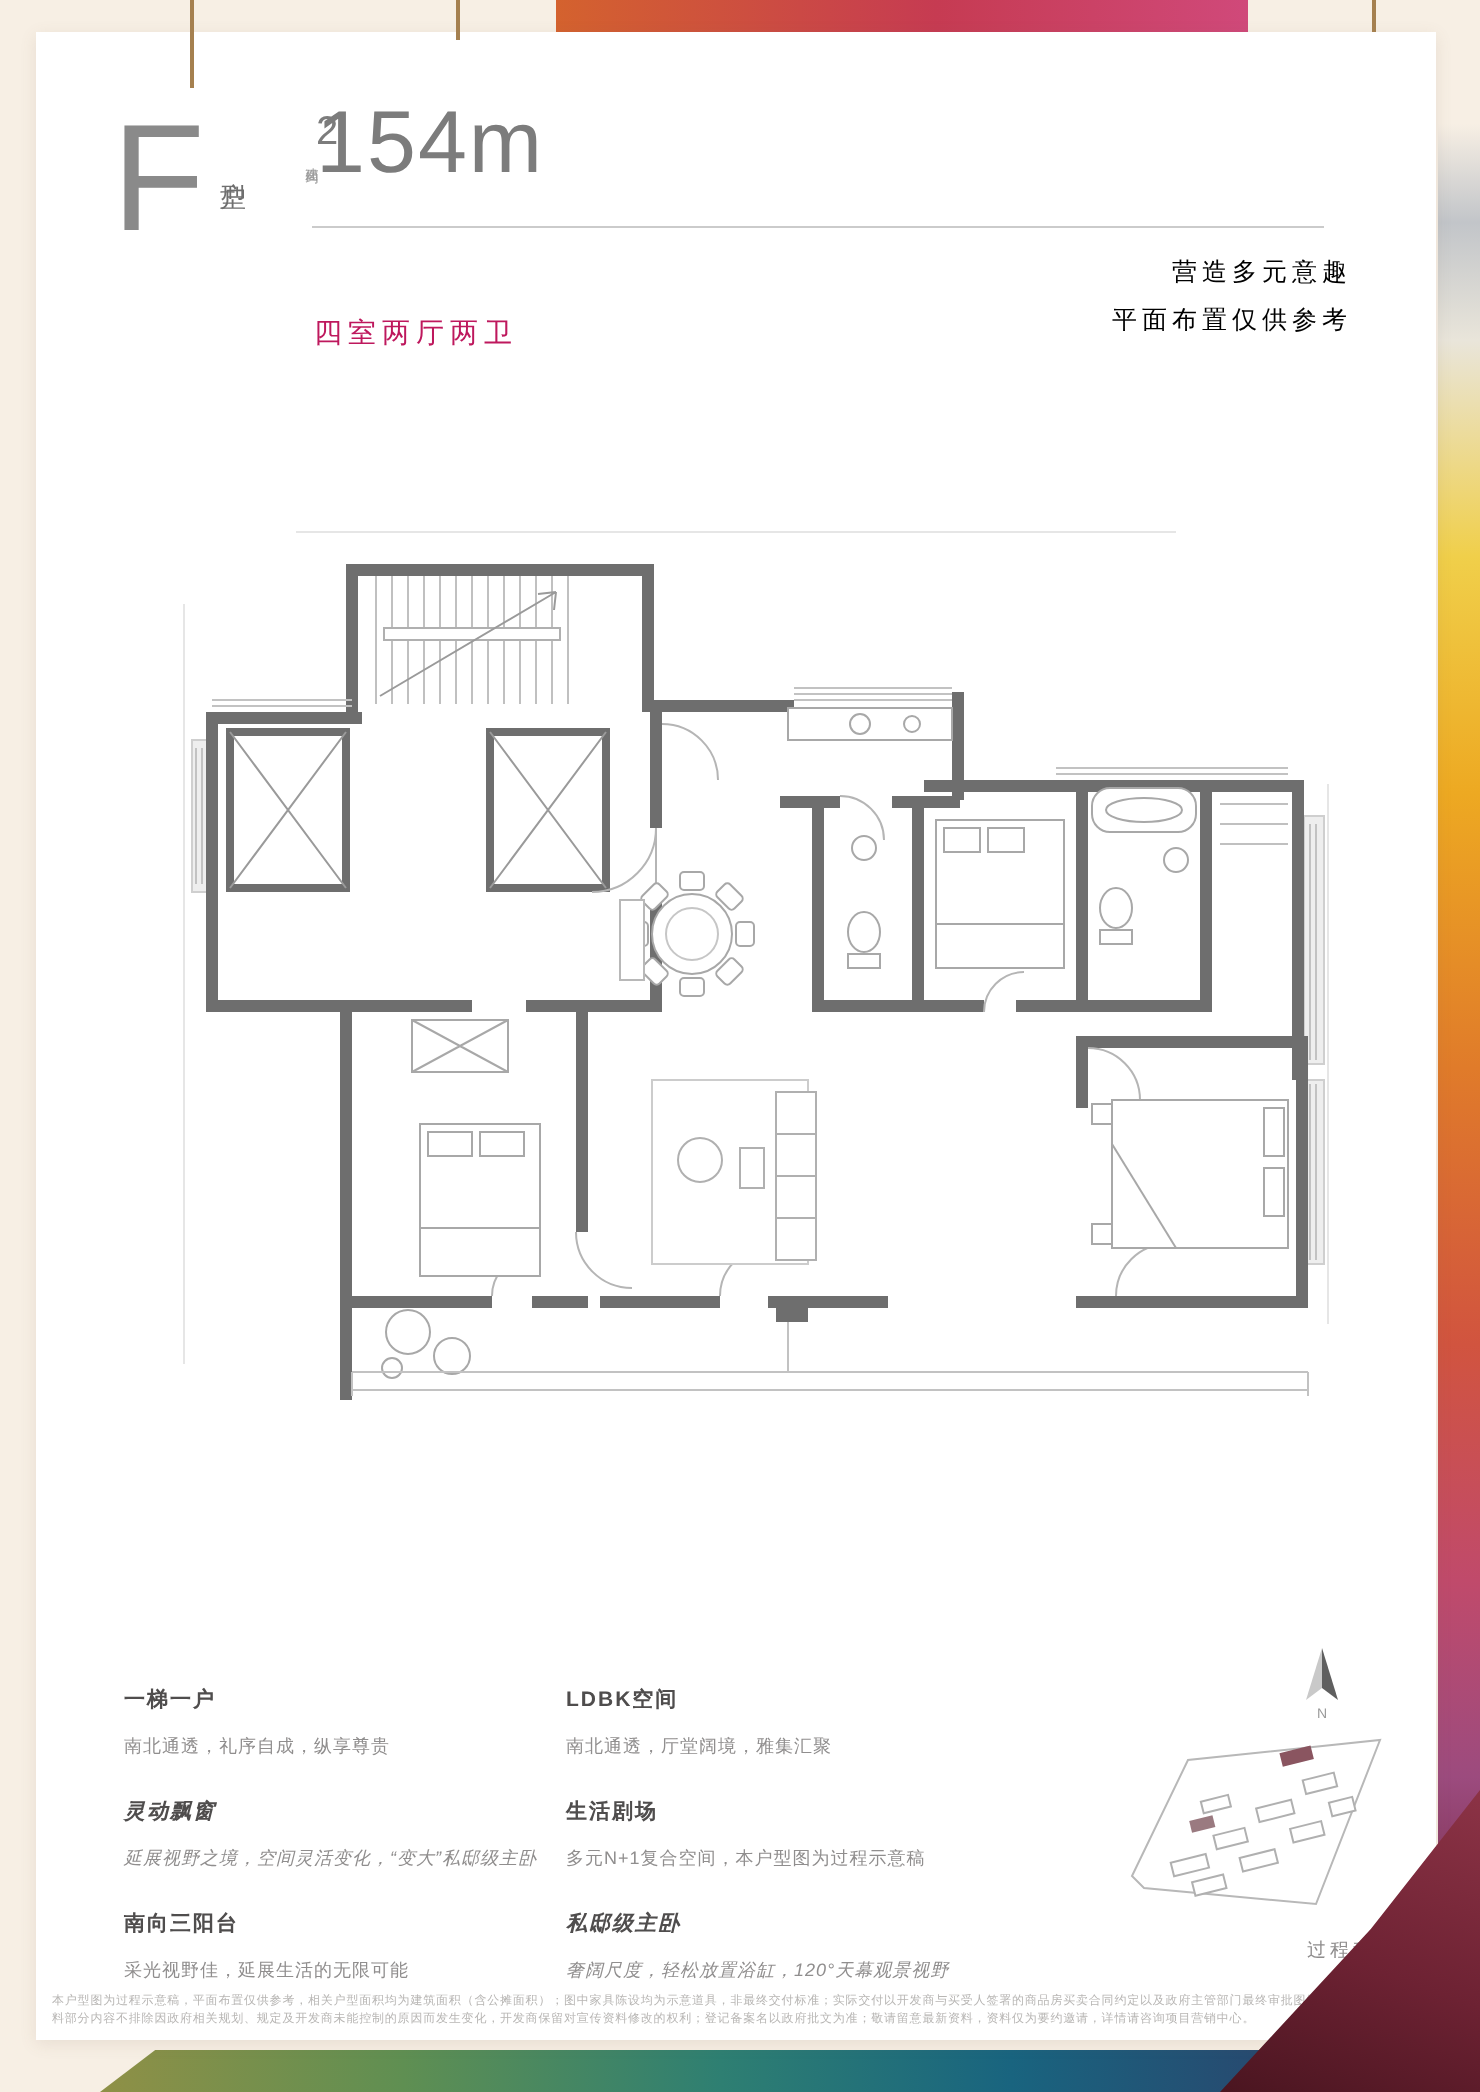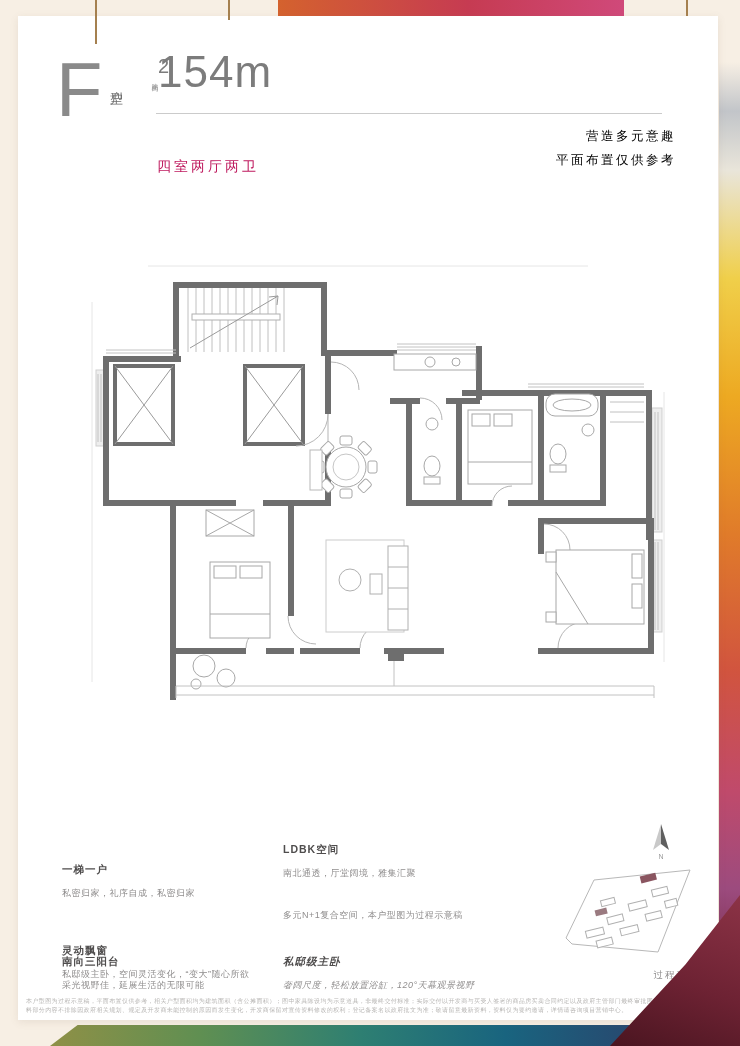--- a/index.html
+++ b/index.html
@@ -42,21 +42,21 @@
 
   
   .plan-svg{left:70px;top:246px;width:580px;height:448px;}
   .compass-svg{left:630px;top:806px;width:26px;height:40px;}
   .site-svg{left:542px;top:850px;width:146px;height:92px;}
 
   
   .feature{width:230px;}
   .feature .f-title{position:static;display:block;font-size:10.5px;font-weight:bold;color:#4f4d4d;letter-spacing:1px;}
   .feature .f-desc{position:static;display:block;margin-top:10px;font-size:9px;color:#908e8e;letter-spacing:.5px;}
-  .fl0{left:44px;top:827px;margin-top:20px;} .fl1{left:44px;top:928px;} .fl2{left:44px;top:939px;}
+  .fl0{left:44px;top:827px;} .fl1{left:44px;top:883px;font-style:italic;} .fl2{left:44px;top:939px;}
   .fr0{left:265px;top:827px;width:280px;} .fr1{left:265px;top:883px;width:280px;} .fr2{left:265px;top:939px;width:280px;font-style:italic;}
 
   .draft-label{left:560px;top:953px;width:110px;text-align:right;font-size:9.5px;color:#8f8d8d;letter-spacing:2px;}
   .disclaimer{left:8px;top:981px;width:688px;font-size:6px;line-height:9px;color:#b8b6b4;letter-spacing:.4px;}
 </style>
 </head>
 <body>
 
 <div class="page">
 
@@ -270,35 +270,36 @@
         <rect x="84" y="52" width="16" height="7"></rect>
         <rect x="106" y="44" width="12" height="7"></rect>
         <rect x="44" y="28" width="14" height="6"></rect>
         <rect x="88" y="14" width="16" height="7" fill="#8a5560" stroke="none"></rect>
         <rect x="36" y="36" width="12" height="6" fill="#9a7a80" stroke="none"></rect>
       </g>
     </svg>
 
     <div class="feature fl0">
       <span class="f-title">一梯一户</span>
-      <span class="f-desc">私密归家，礼序自成，私密归家</span>
+      <span class="f-desc">南北通透，礼序自成，纵享尊贵</span>
     </div>
     <div class="feature fl1">
       <span class="f-title">灵动飘窗</span>
-      <span class="f-desc">私邸级主卧，空间灵活变化，“变大”随心所欲</span>
+      <span class="f-desc">延展视野之境，空间灵活变化，“变大”私邸级主卧</span>
     </div>
     <div class="feature fl2">
       <span class="f-title">南向三阳台</span>
       <span class="f-desc">采光视野佳，延展生活的无限可能</span>
     </div>
     <div class="feature fr0">
       <span class="f-title">LDBK空间</span>
       <span class="f-desc">南北通透，厅堂阔境，雅集汇聚</span>
     </div>
     <div class="feature fr1">
+      <span class="f-title">生活剧场</span>
       <span class="f-desc">多元N+1复合空间，本户型图为过程示意稿</span>
     </div>
     <div class="feature fr2">
       <span class="f-title">私邸级主卧</span>
       <span class="f-desc">奢阔尺度，轻松放置浴缸，120°天幕观景视野</span>
     </div>
 
     <div class="draft-label">过程稿</div>
 
     <div class="disclaimer">

